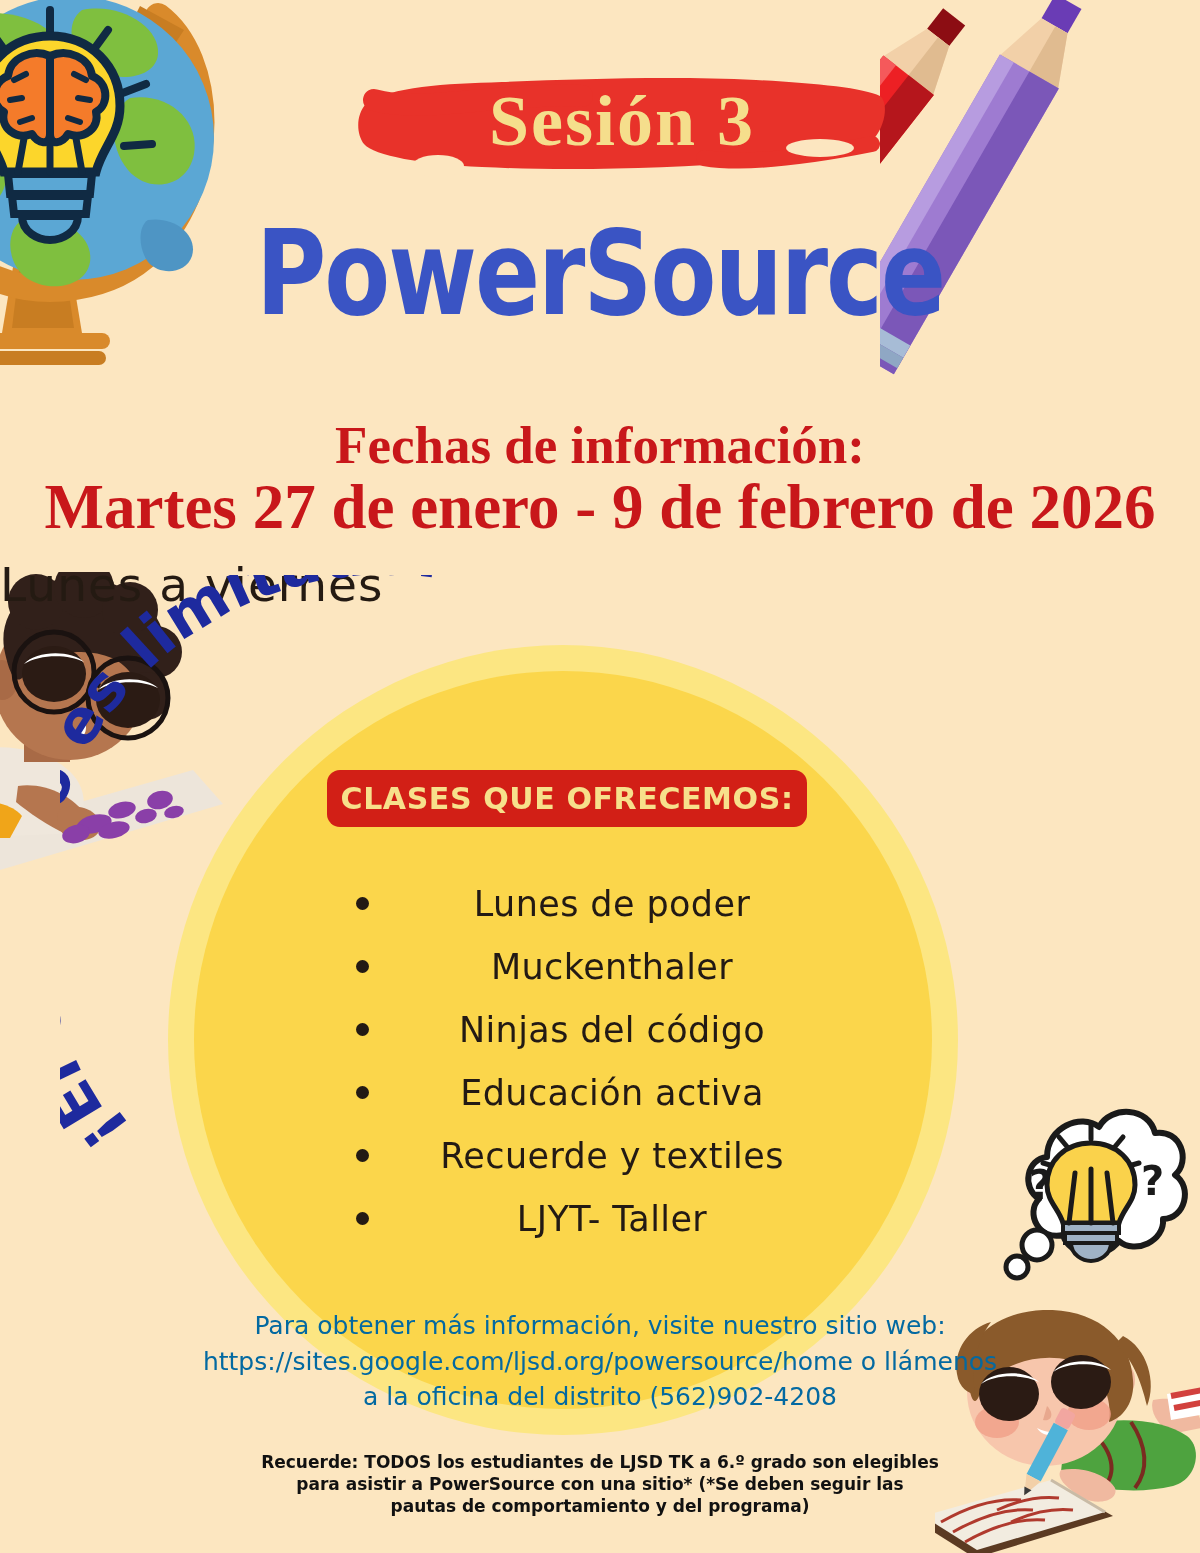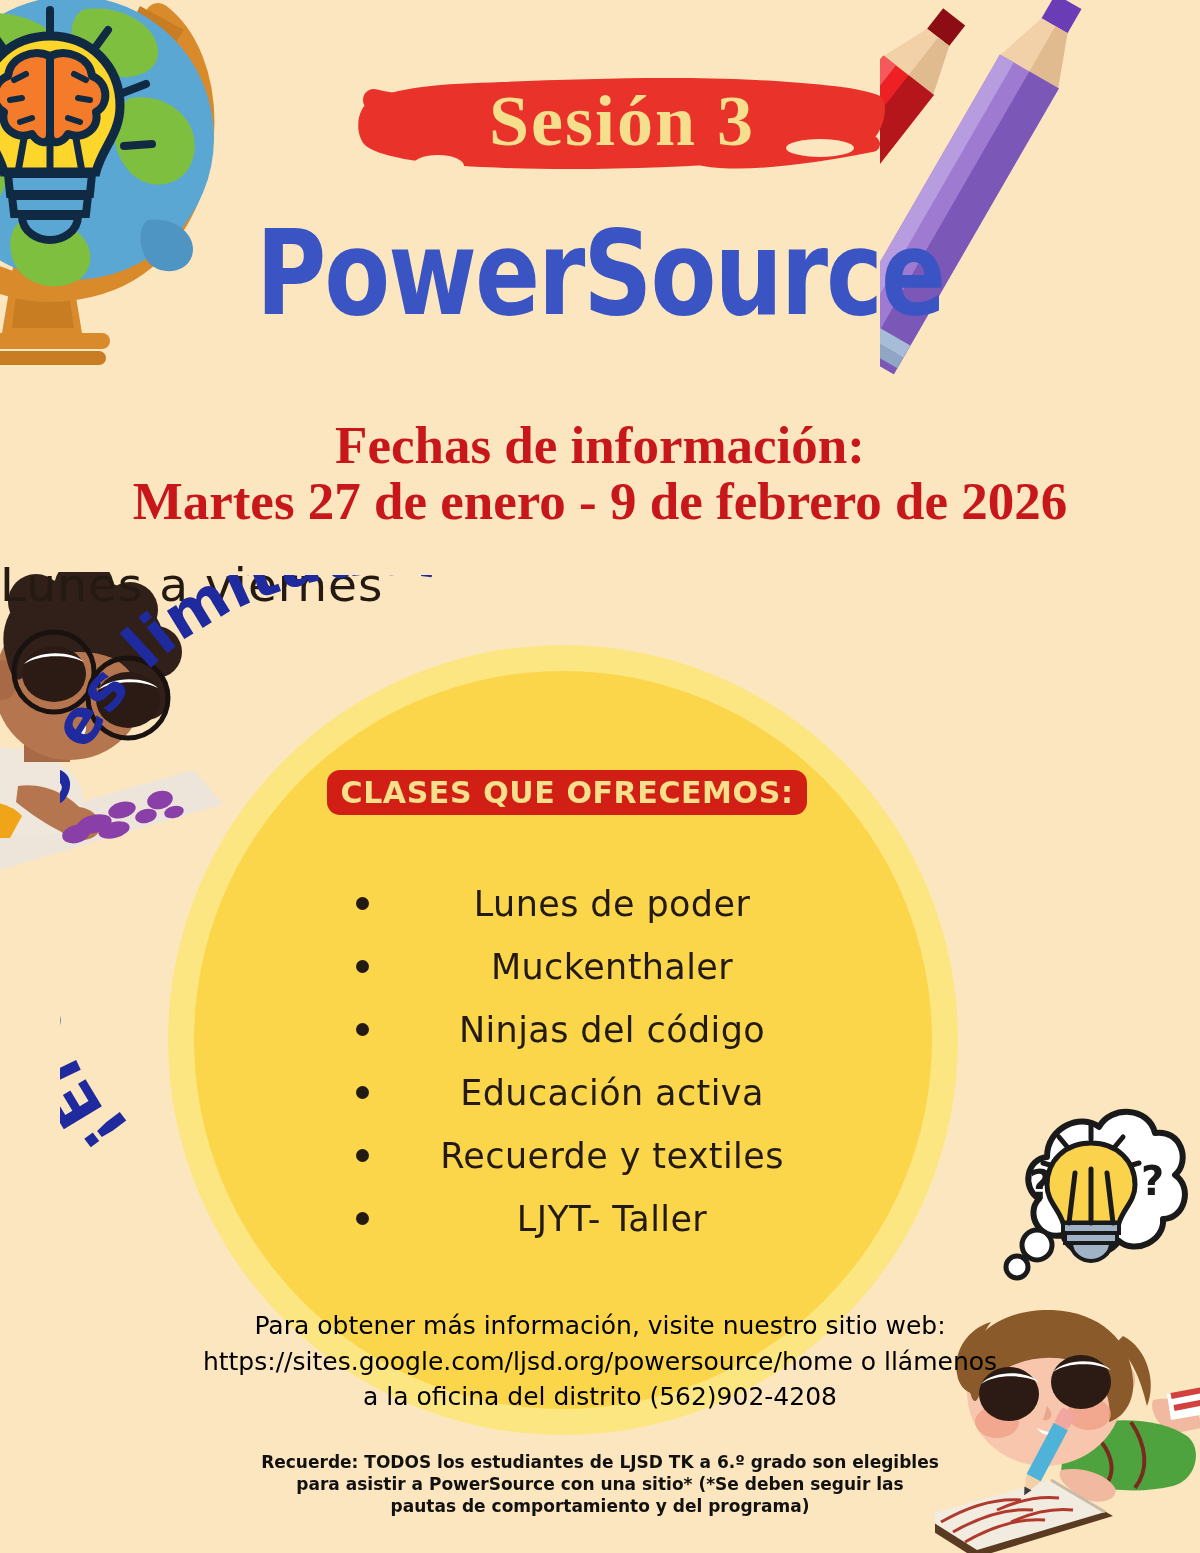--- a/index.html
+++ b/index.html
@@ -30,45 +30,45 @@
     position:absolute;left:0;top:205px;width:1200px;text-align:center;
     font-family:"DejaVu Sans", sans-serif;font-weight:700;font-size:96px;
     color:#3A54C4;letter-spacing:-2px;
     transform:scaleY(1.22);transform-origin:center top;
   }
 
   
   .dates{position:absolute;left:0;top:418px;width:1200px;text-align:center;
     font-family:"Liberation Serif", serif;font-weight:700;color:#C8171A;}
   .dates .l1{font-size:53px;line-height:1.04;letter-spacing:0px;}
-  .dates .l2{font-size:53px;line-height:1.08;letter-spacing:0px;}
+  .dates .l2{font-size:63px;line-height:1.08;letter-spacing:0px;}
 
   .weekdays{position:absolute;left:0;top:557px;width:1200px;text-align:left;
     font-family:"DejaVu Sans", sans-serif;font-size:47px;color:#241a12;letter-spacing:1px;}
 
   
   .curved{position:absolute;left:60px;top:575px;width:640px;height:640px;}
   .curved text{font-family:"DejaVu Sans", sans-serif;font-weight:700;font-size:61px;fill:#1E2A9E;letter-spacing:1px;}
 
   
-  .badge{position:absolute;left:327px;top:770px;width:480px;height:45px;border-radius:13px;
+  .badge{position:absolute;left:327px;top:770px;width:480px;height:57px;border-radius:13px;
     background:#D21F16;display:flex;align-items:center;justify-content:center;}
   .badge span{font-family:"DejaVu Sans", sans-serif;font-weight:700;font-size:30px;color:#F7E08B;letter-spacing:0.6px;}
 
   
   .classlist{position:absolute;left:330px;top:872px;width:520px;}
   .classlist .row{display:flex;align-items:center;height:63px;}
   .classlist .bullet{width:64px;display:flex;justify-content:center;}
   .classlist .bullet i{width:13px;height:13px;border-radius:50%;background:#231a14;display:block;}
   .classlist .label{flex:1;text-align:center;font-family:"DejaVu Sans", sans-serif;
     font-size:35px;color:#231a14;letter-spacing:0.4px;padding-right:20px;}
 
   
   .info{position:absolute;left:180px;top:1308px;width:840px;text-align:center;
-    font-family:"DejaVu Sans", sans-serif;font-size:25px;color:#000000;line-height:1.42;}
+    font-family:"DejaVu Sans", sans-serif;font-size:25px;color:#0369a1;line-height:1.42;}
 
   
   .footer{position:absolute;left:55px;top:1452px;width:1090px;text-align:center;
     font-family:"DejaVu Sans", sans-serif;font-weight:700;font-size:17px;color:#111;line-height:1.28;}
 </style>
 </head>
 <body>
 
 <div class="stage">
 

